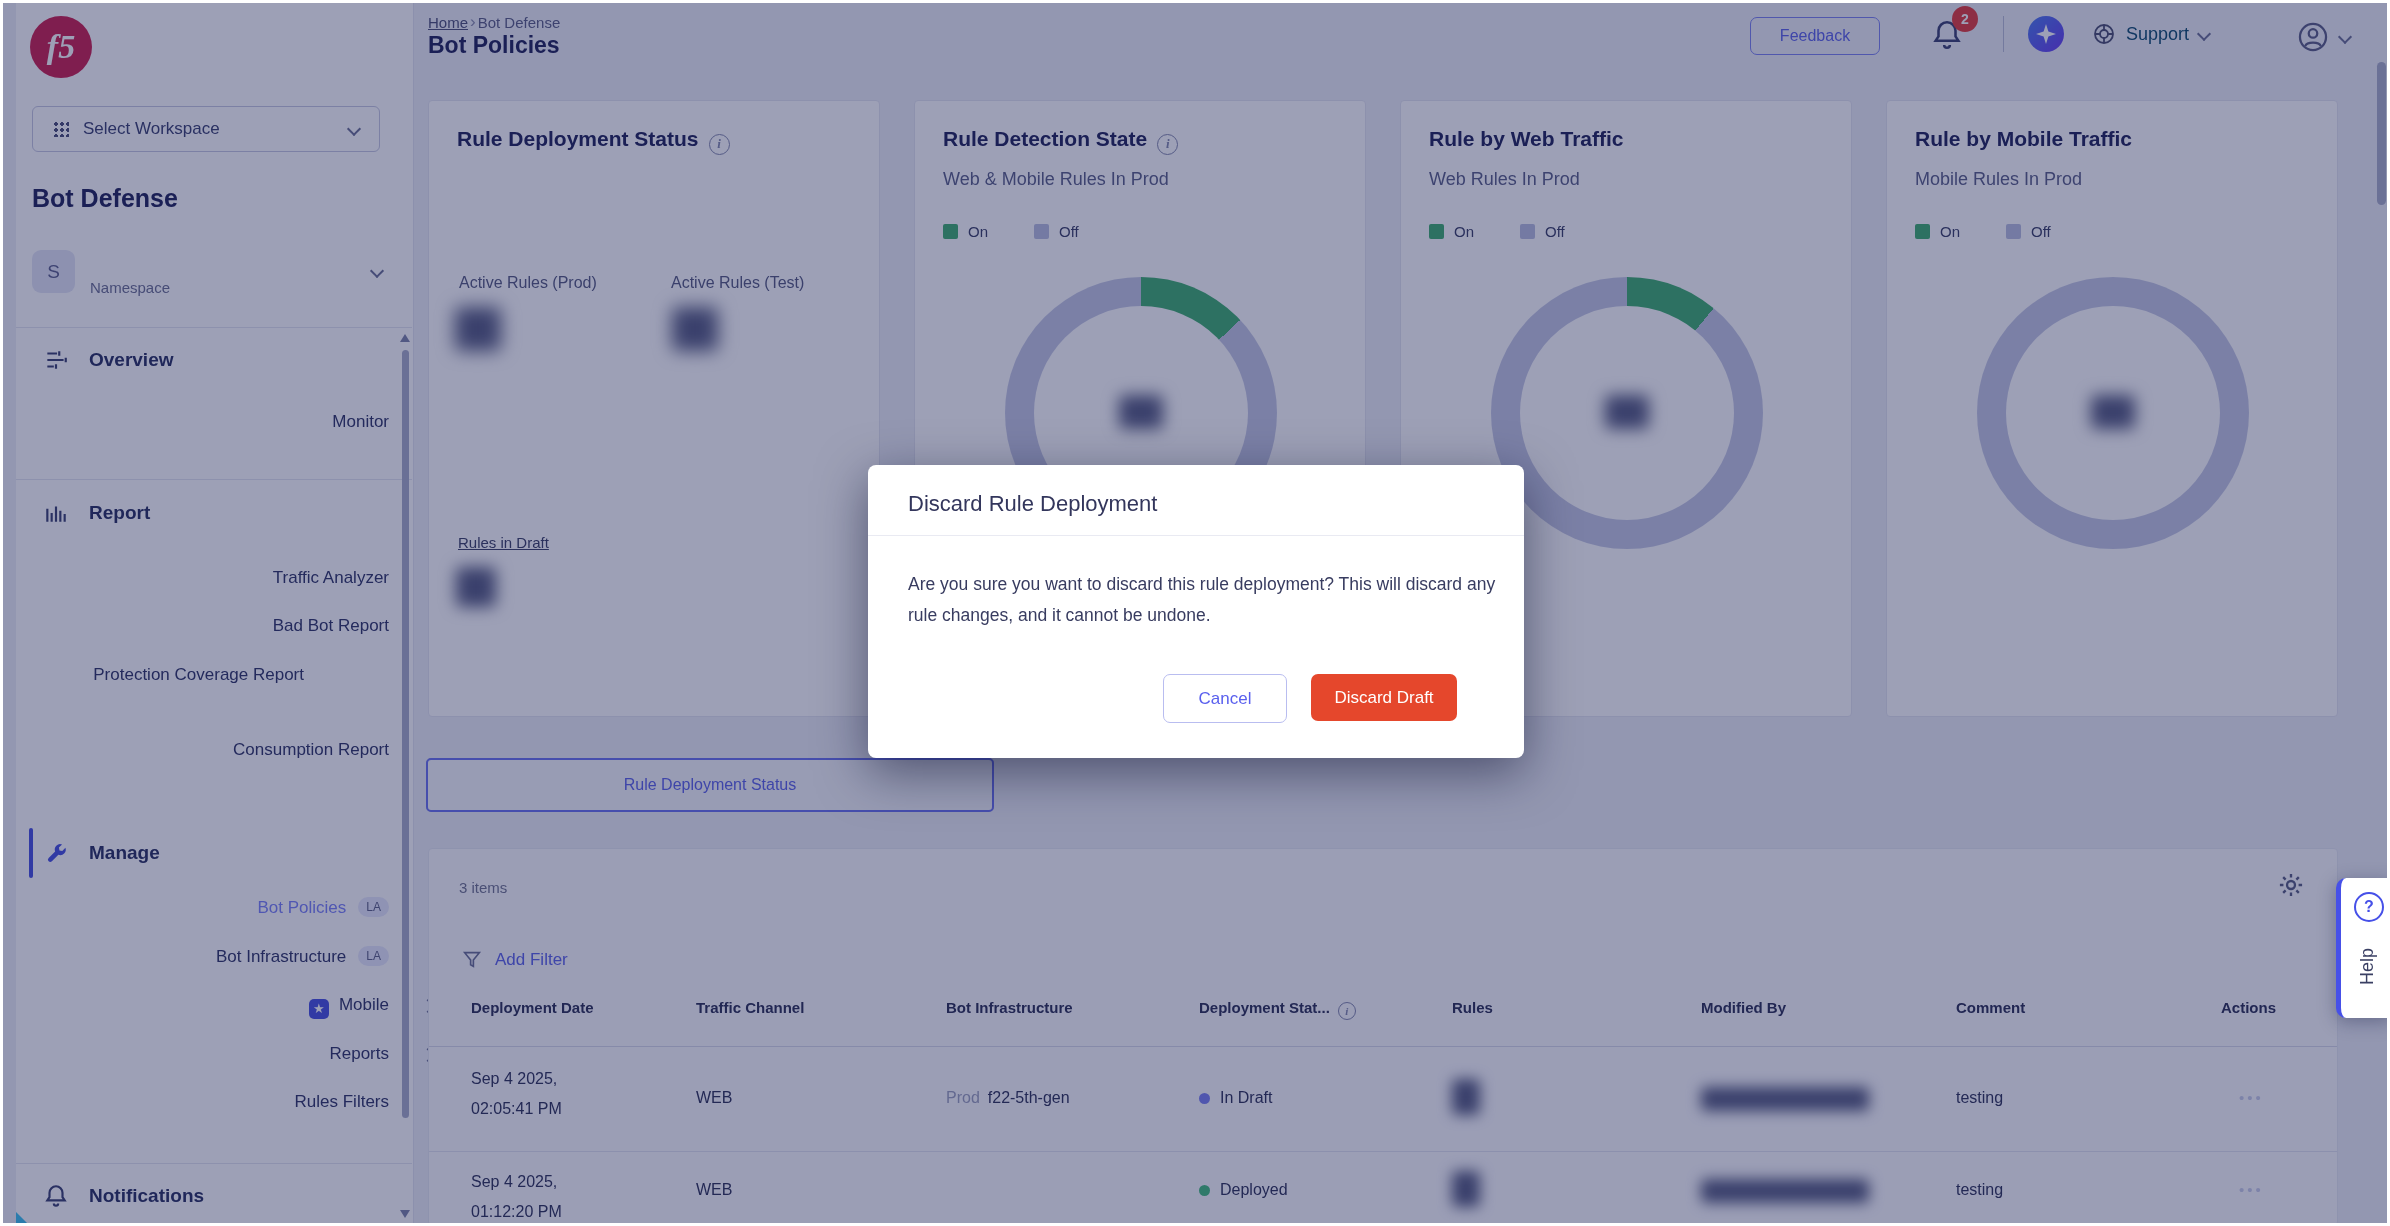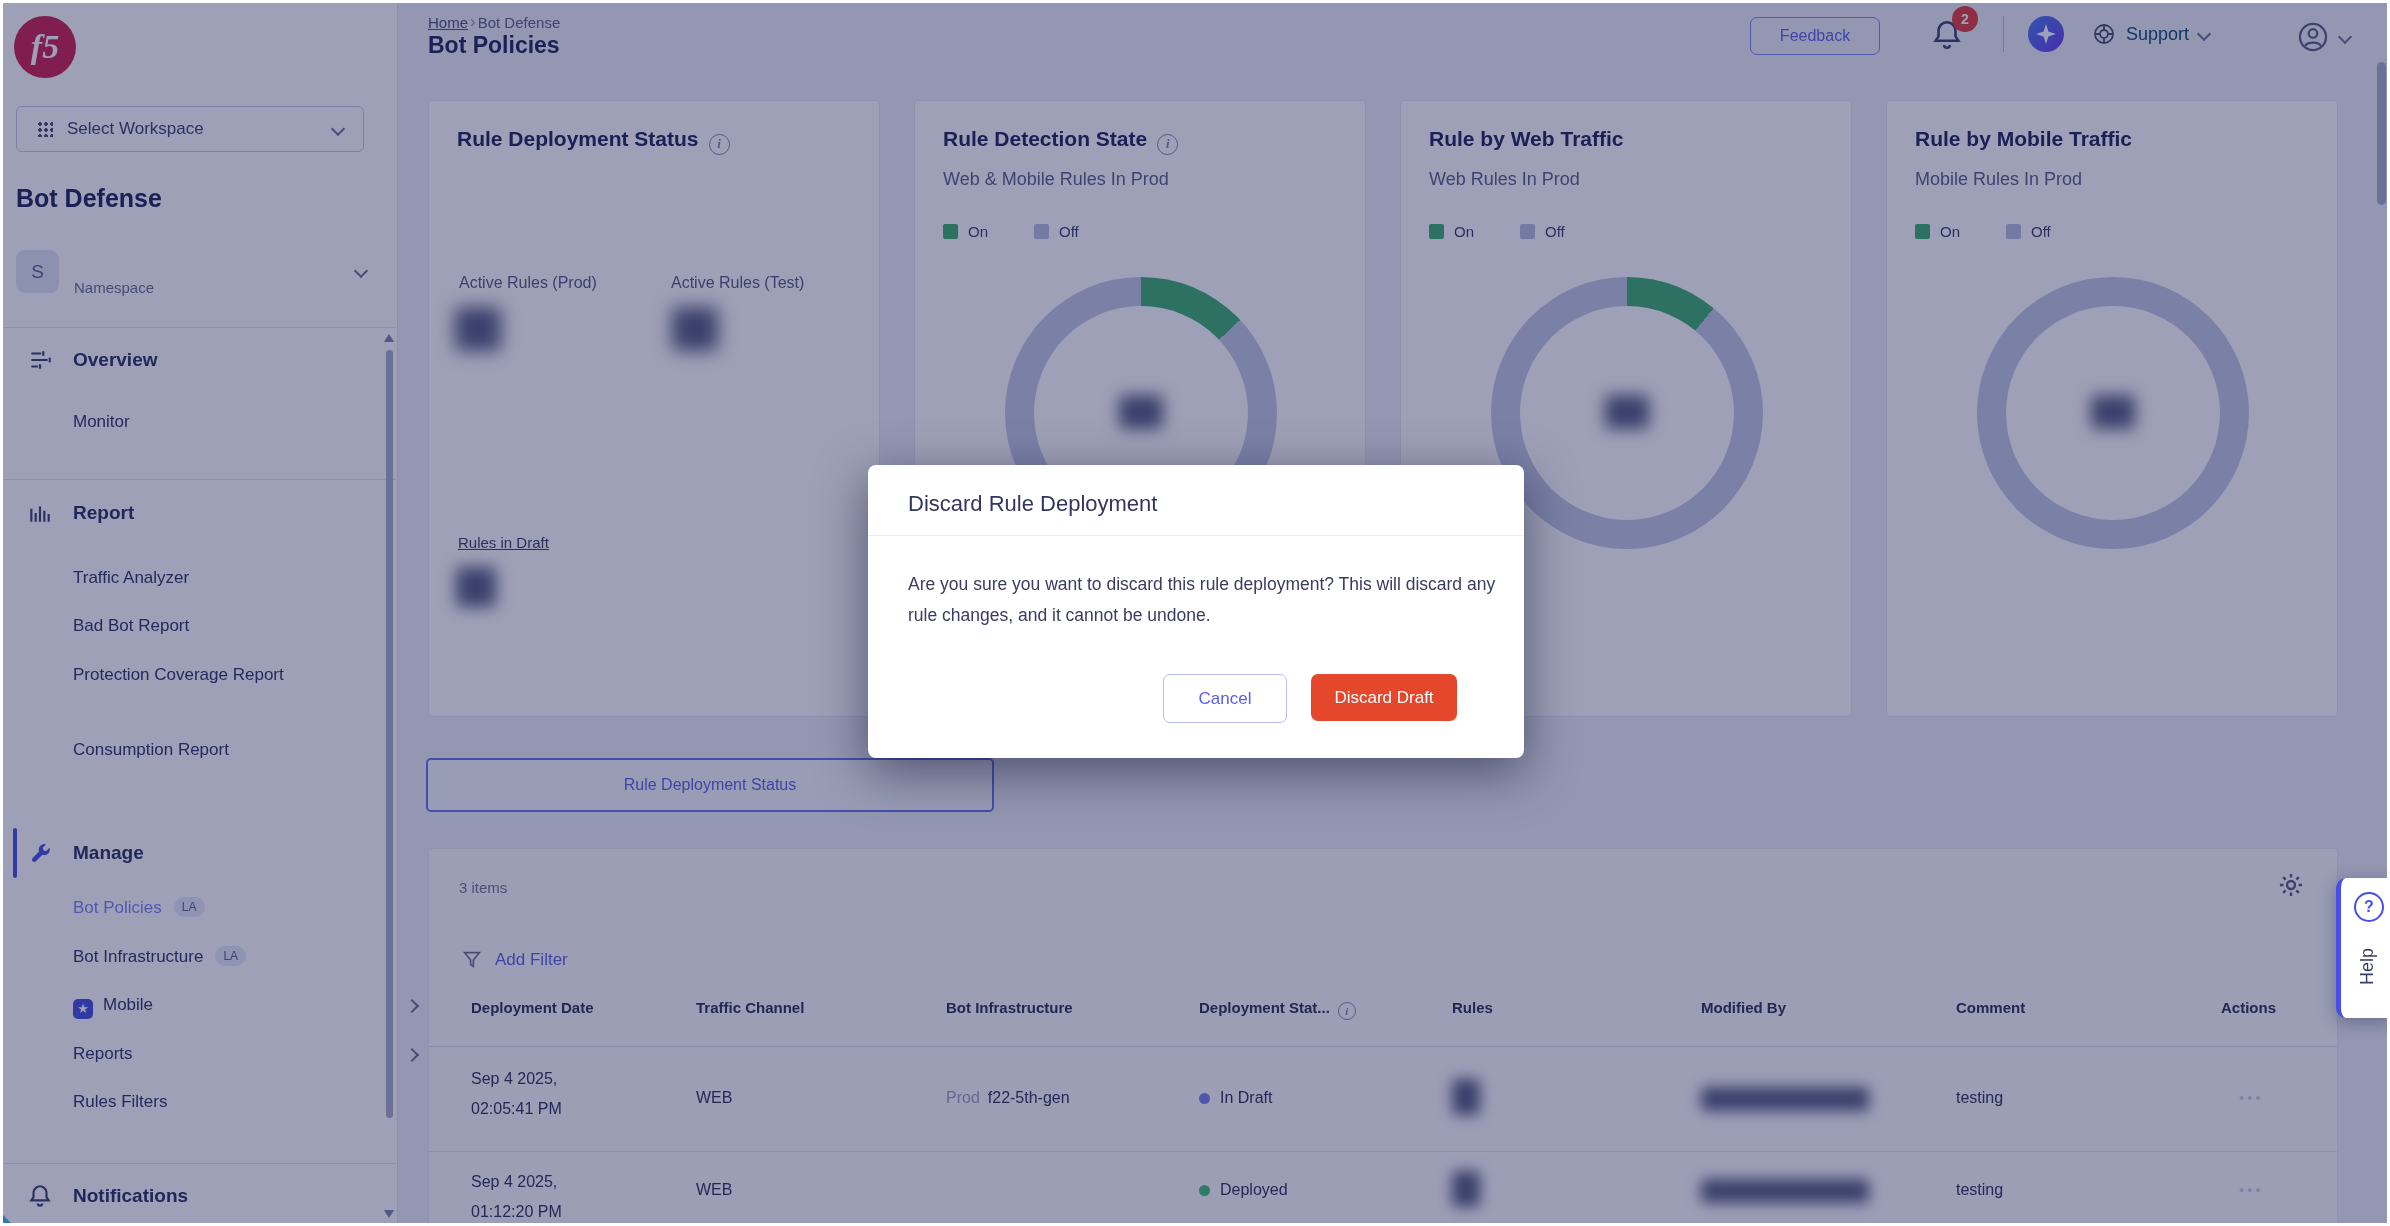--- a/index.html
+++ b/index.html
@@ -1,20 +1,20 @@
 <!DOCTYPE html>
 <html><head>
 <meta charset="utf-8">
 <style>
   html,body{margin:0;padding:0;background:#d8dae2;font-family:"Liberation Sans",sans-serif;}
   .screen{position:relative;width:2390px;height:1226px;background:#eef0f7;overflow:hidden;}
   .frame{position:absolute;inset:0;border:3px solid #ffffff;z-index:100;pointer-events:none;}
 
   
-  .sidebar{position:absolute;left:0;top:0;width:397px;height:1226px;background:#ffffff;border-right:1px solid #e2e4ef;}
+  .sidebar{position:absolute;left:16px;top:0;width:397px;height:1226px;background:#ffffff;border-right:1px solid #e2e4ef;text-align:right;}
   .logo{position:absolute;left:14px;top:16px;width:62px;height:62px;border-radius:50%;background:#cc1f4e;color:#fff;
         display:flex;align-items:center;justify-content:center;font:italic 700 34px "Liberation Serif",serif;}
   .ws-box{position:absolute;left:16px;top:106px;width:348px;height:46px;border:1px solid #c6c9e0;border-radius:6px;
           display:flex;align-items:center;gap:14px;padding:0 20px;box-sizing:border-box;color:#3a4070;font-size:17px;}
   .grid-icon{width:16px;height:16px;background-image:radial-gradient(circle,#4a4f78 1.7px,transparent 2px);background-size:6px 6px;}
   .ws-box .chev{margin-left:auto;}
   .product-title{position:absolute;left:16px;top:184px;font-size:25px;font-weight:700;color:#20235a;}
   .ns-avatar{position:absolute;left:16px;top:250px;width:43px;height:43px;border-radius:9px;background:#e4e6f5;color:#5a5e8a;
              display:flex;align-items:center;justify-content:center;font-size:19px;}
   .ns-label{position:absolute;left:74px;top:279px;font-size:15px;color:#6b6f92;}

